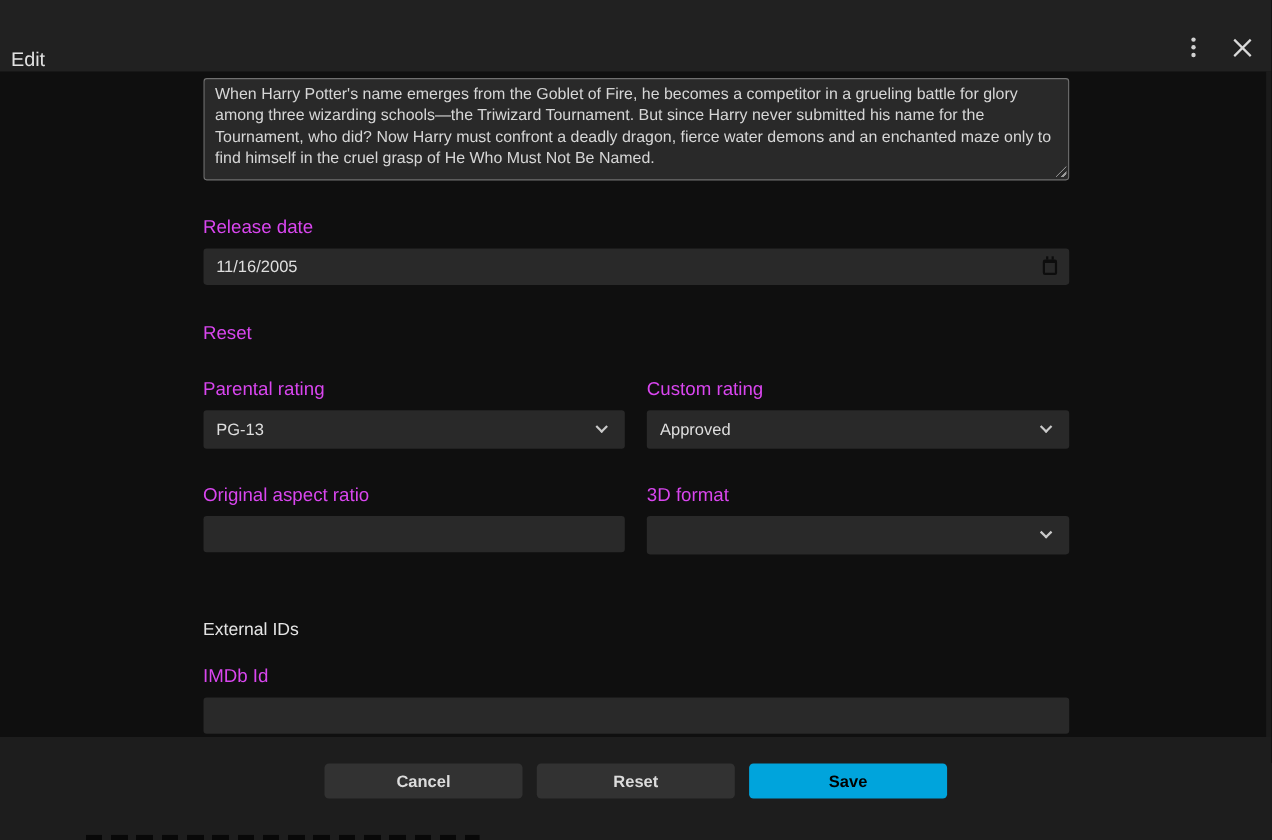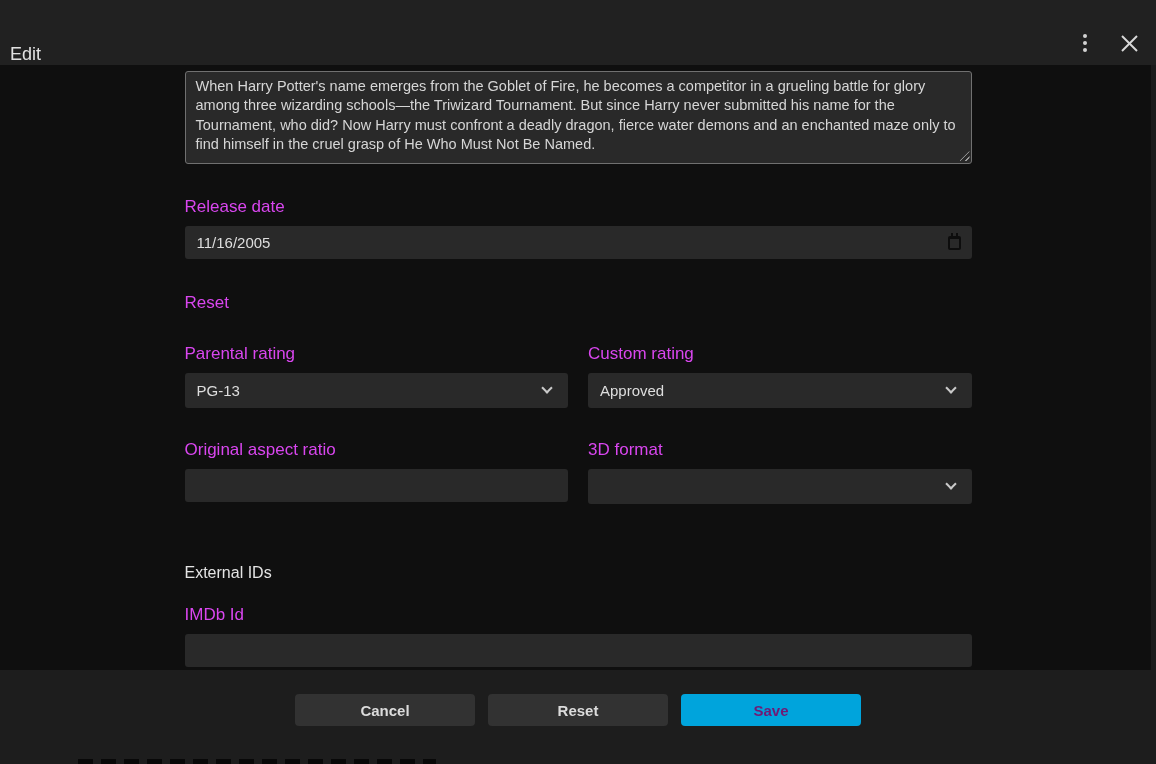--- a/index.html
+++ b/index.html
@@ -97,21 +97,21 @@
     position:absolute; left:0; right:0; bottom:0; height:94px;
     background:#1d1d1d; z-index:4;
     display:flex; justify-content:center; align-items:flex-start;
     padding-top:24px; gap:13px;
   }
   .btn {
     width:180px; height:32px; border:none; border-radius:4px;
     font-family:inherit; font-size:15px; font-weight:700; cursor:pointer;
   }
   .btn-neutral { background:#323232; color:#dcdcdc; }
-  .btn-save { background:#00a4dc; color:#701a75; }
+  .btn-save { background:#00a4dc; color:#000000; }
 
   
   .clipped-bg-text {
     position:absolute; left:78px; bottom:0; width:358px; height:5px; z-index:5;
     background:repeating-linear-gradient(90deg, #080808 0 15px, rgba(0,0,0,0) 15px 23px);
   }
 </style>
 </head>
 <body>
 

